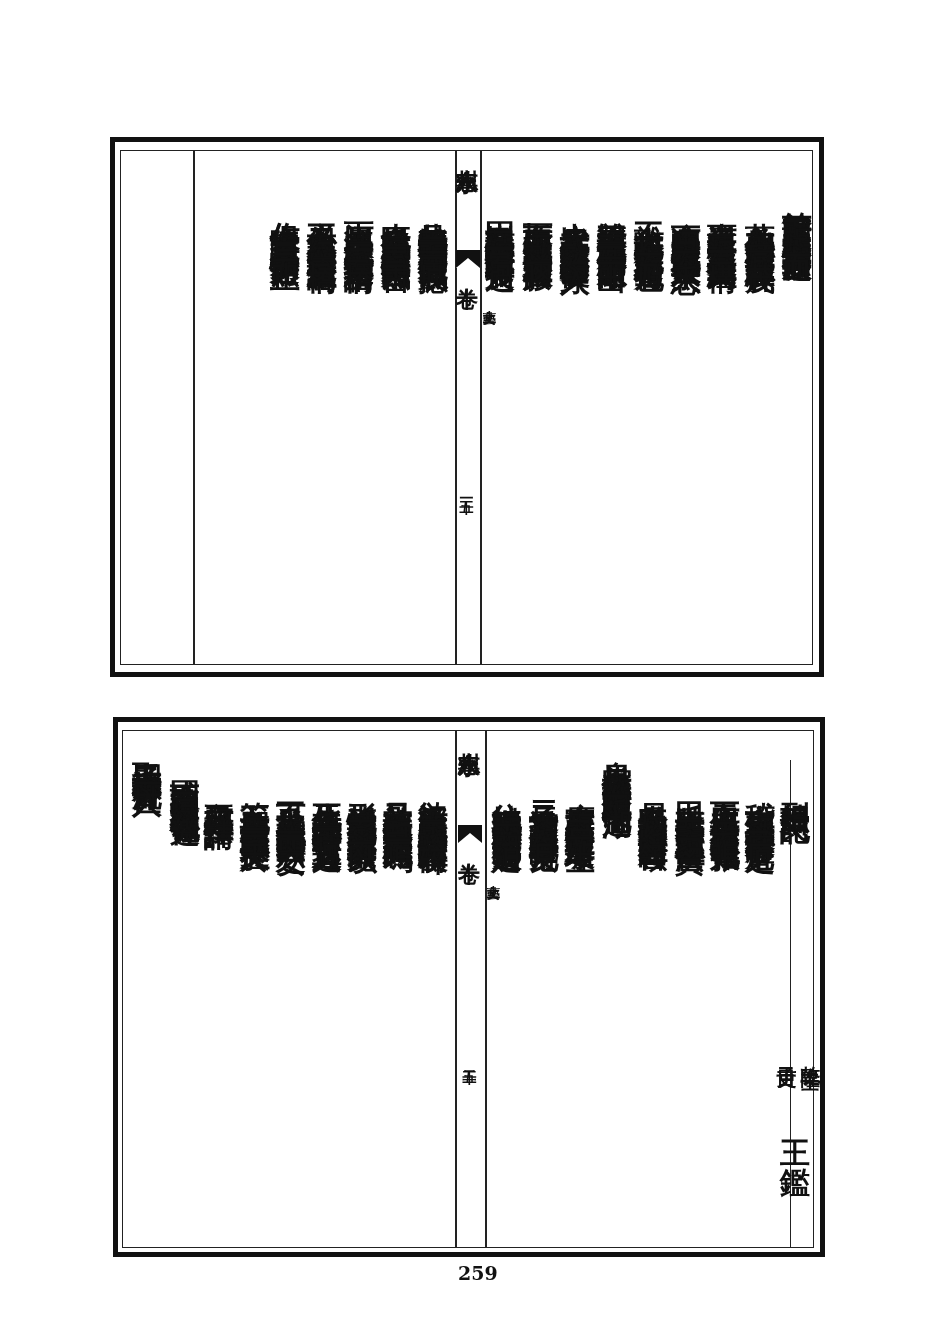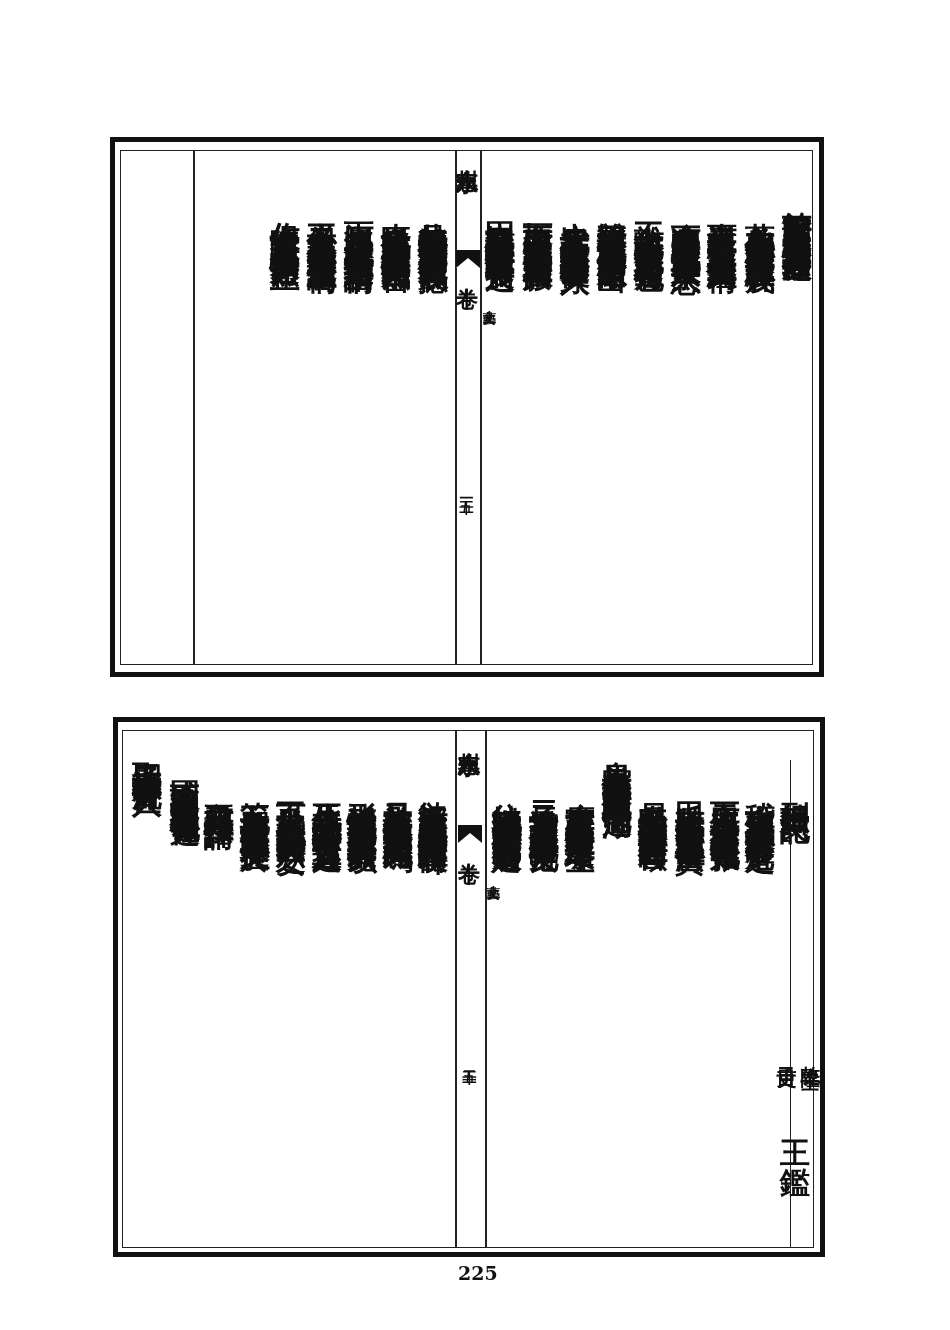--- a/index.html
+++ b/index.html
@@ -95,13 +95,13 @@
   <div class="col" style="left:381px;top:778px;">骨又被連砍數刀仍堅執下體衣怒目大罵而死嗚</div>
   <div class="col" style="left:345px;top:778px;">形殘慘無甚於此者而氏能重其義安其節竟不以</div>
   <div class="col" style="left:310px;top:778px;">生死二其志易節卦云苦節不可貞言苦之遇其過</div>
   <div class="col" style="left:274px;top:778px;">不可爲常其道窮也今猝遭其變而轉同六四之安</div>
   <div class="col" style="left:238px;top:778px;">節九五之甘節若天故加以苦厄而人不受挫於天</div>
   <div class="col" style="left:202px;top:778px;">方惡已經州按律詳請</div>
   <div class="col" style="left:168px;top:757px;">國誅而節烈田氏洵足以振名節佐敎化仰邀</div>
   <div class="col" style="left:130px;top:738px;">聖天子清標彤管流芳百世入</div>
 </div>
 
-<div class="page-number">225</div>
+<div class="page-number">259</div>
 
 </body></html>

